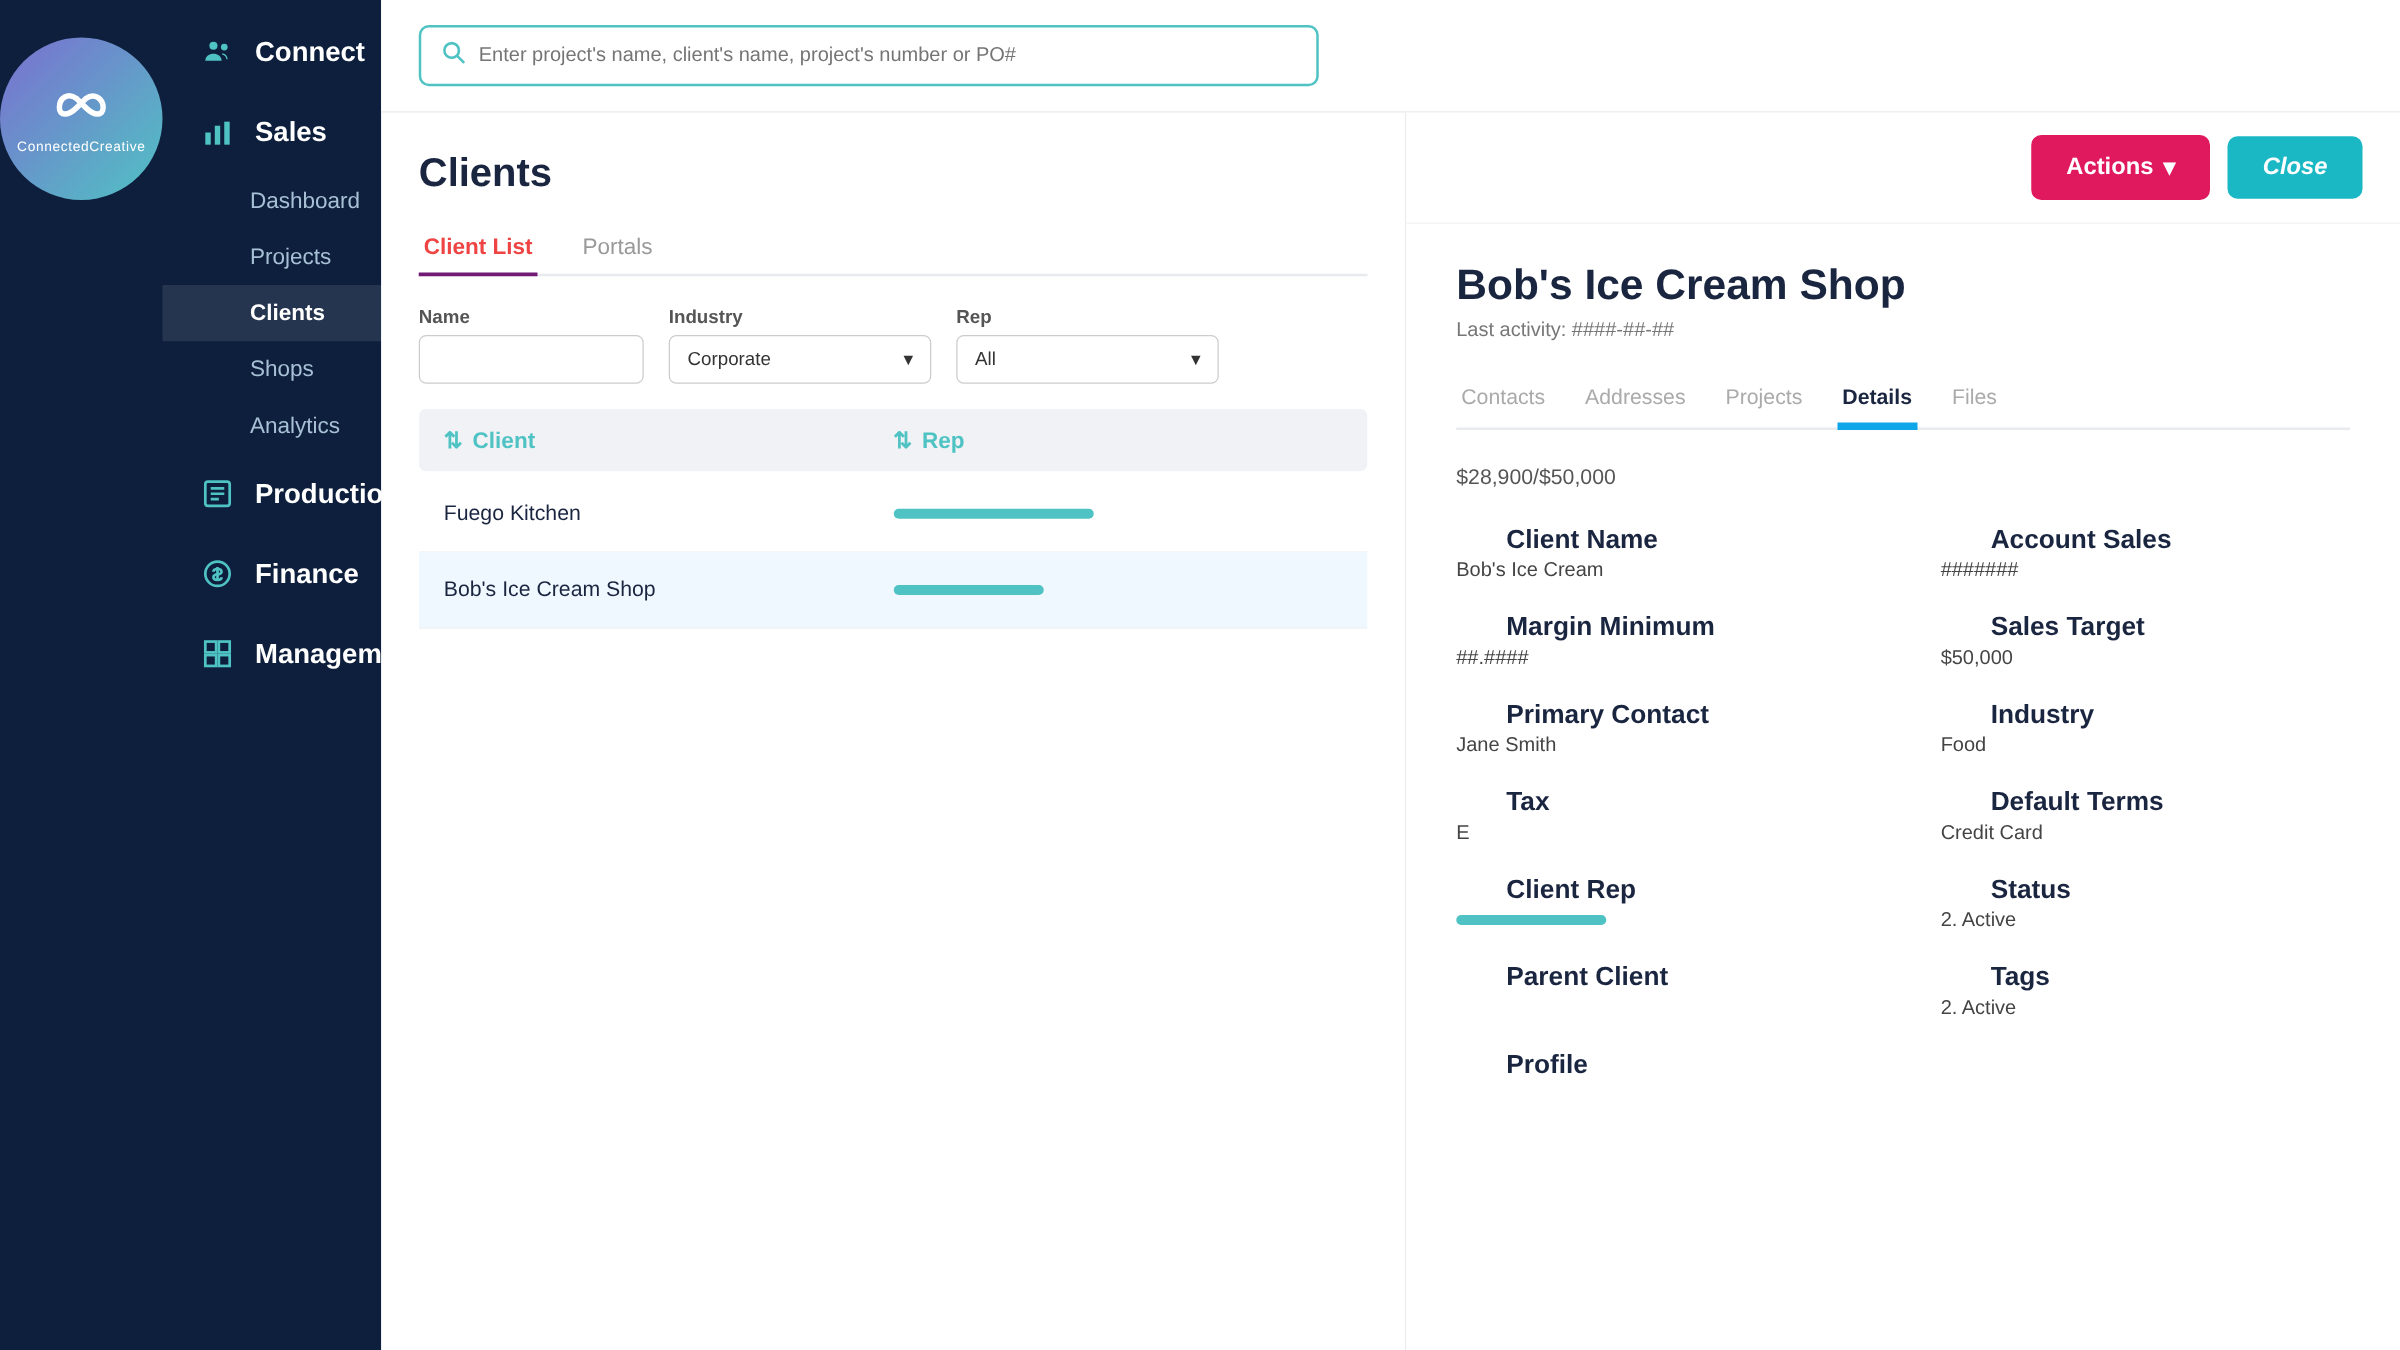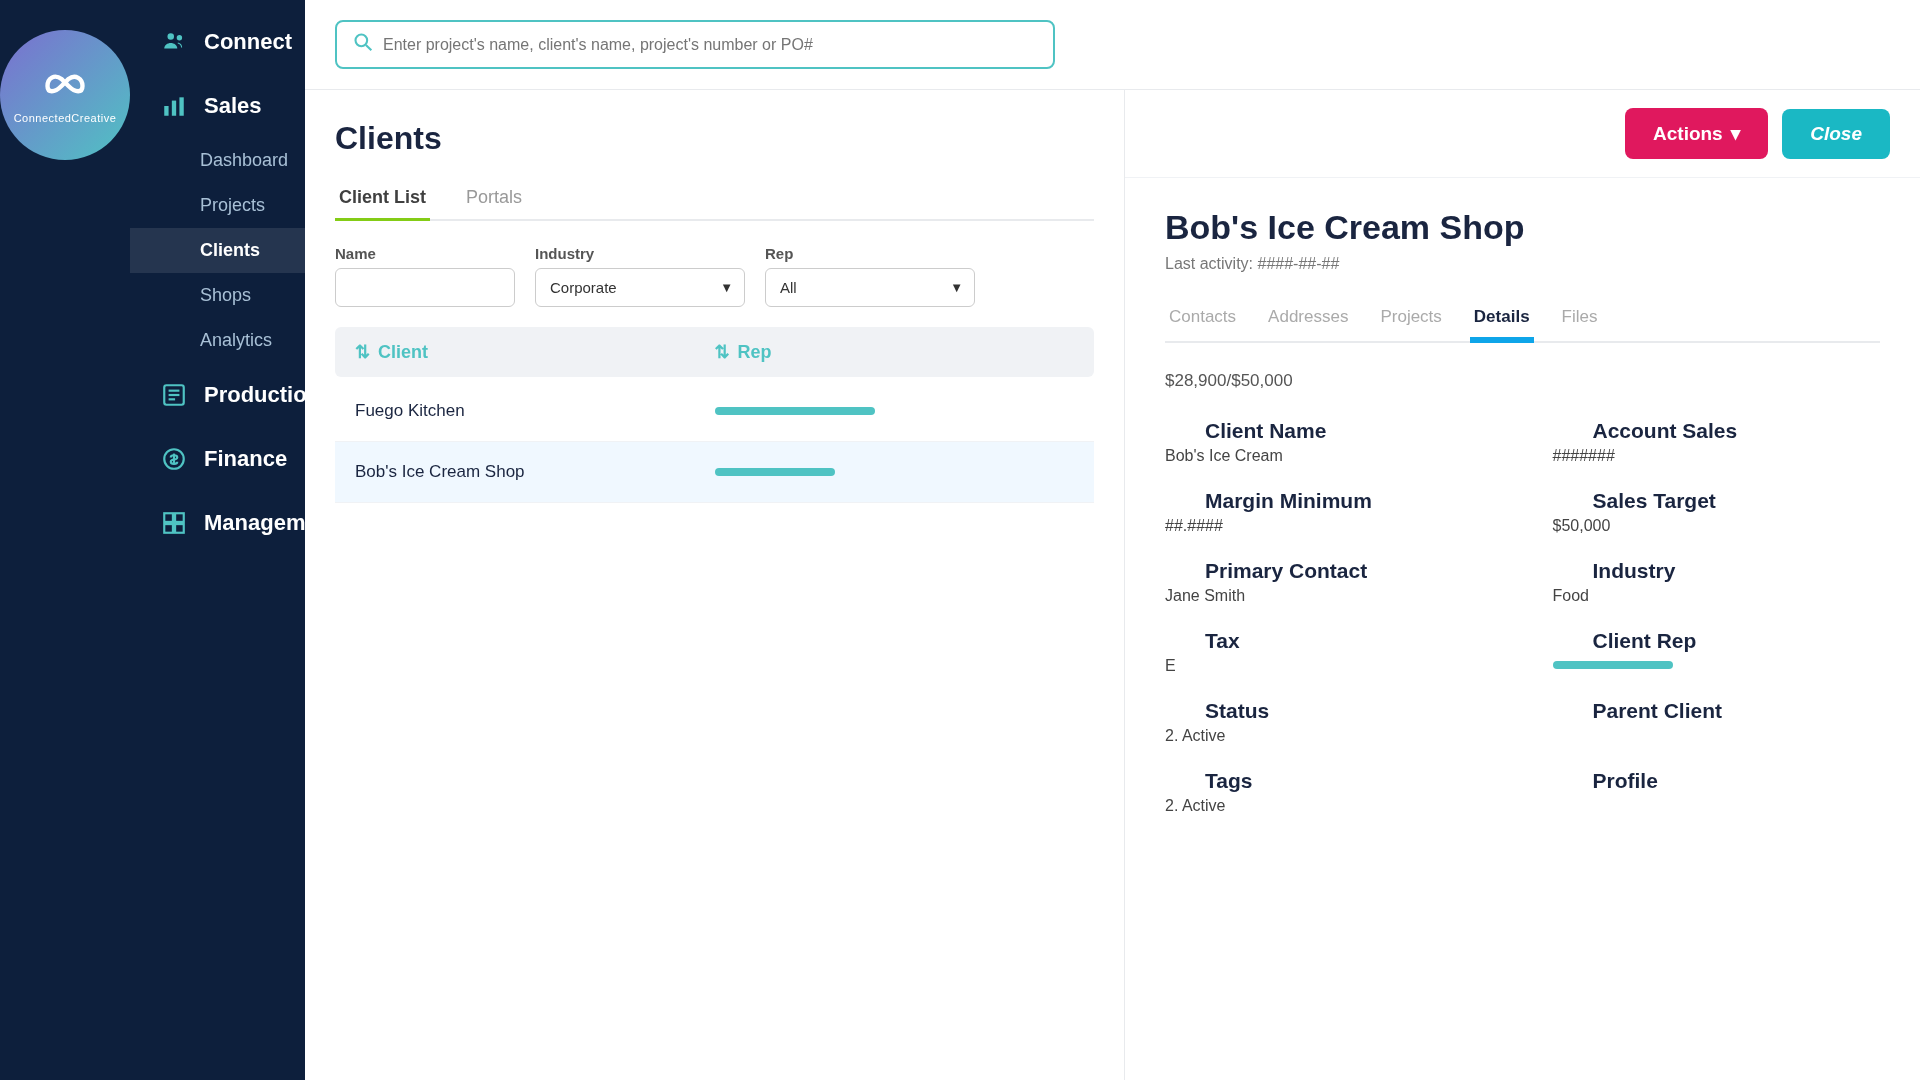--- a/index.html
+++ b/index.html
@@ -153,23 +153,23 @@
     .tab {
       padding: 10px 4px;
       font-size: 18px;
       cursor: pointer;
       color: #999;
       border-bottom: 3px solid transparent;
       margin-bottom: -2px;
     }
 
     .tab.active {
-      color: #404040;
-      font-weight: 700;
-      border-bottom: 3px solid #84cc16;
+      color: #ef4444;
+      font-weight: 700;
+      border-bottom: 3px solid #701a75;
       text-align: center;
     }
 
     .filters-row {
       display: flex;
       gap: 20px;
       margin-bottom: 20px;
       align-items: flex-end;
     }
 
@@ -645,20 +645,24 @@
           <div class="detail-field">
             <div class="field-label">Industry</div>
             <div class="field-value">Food</div>
           </div>
 
           <div class="detail-field">
             <div class="field-label">Tax</div>
             <div class="field-value">E</div>
           </div>
 
+          <div class="detail-field">
+            <div class="field-label">Default Terms</div>
+            <div class="field-value">Credit Card</div>
+          </div>
 
           <div class="detail-field">
             <div class="field-label">Client Rep</div>
             <div class="field-value-bar"></div>
           </div>
 
           <div class="detail-field">
             <div class="field-label">Status</div>
             <div class="field-value">2. Active</div>
           </div>

